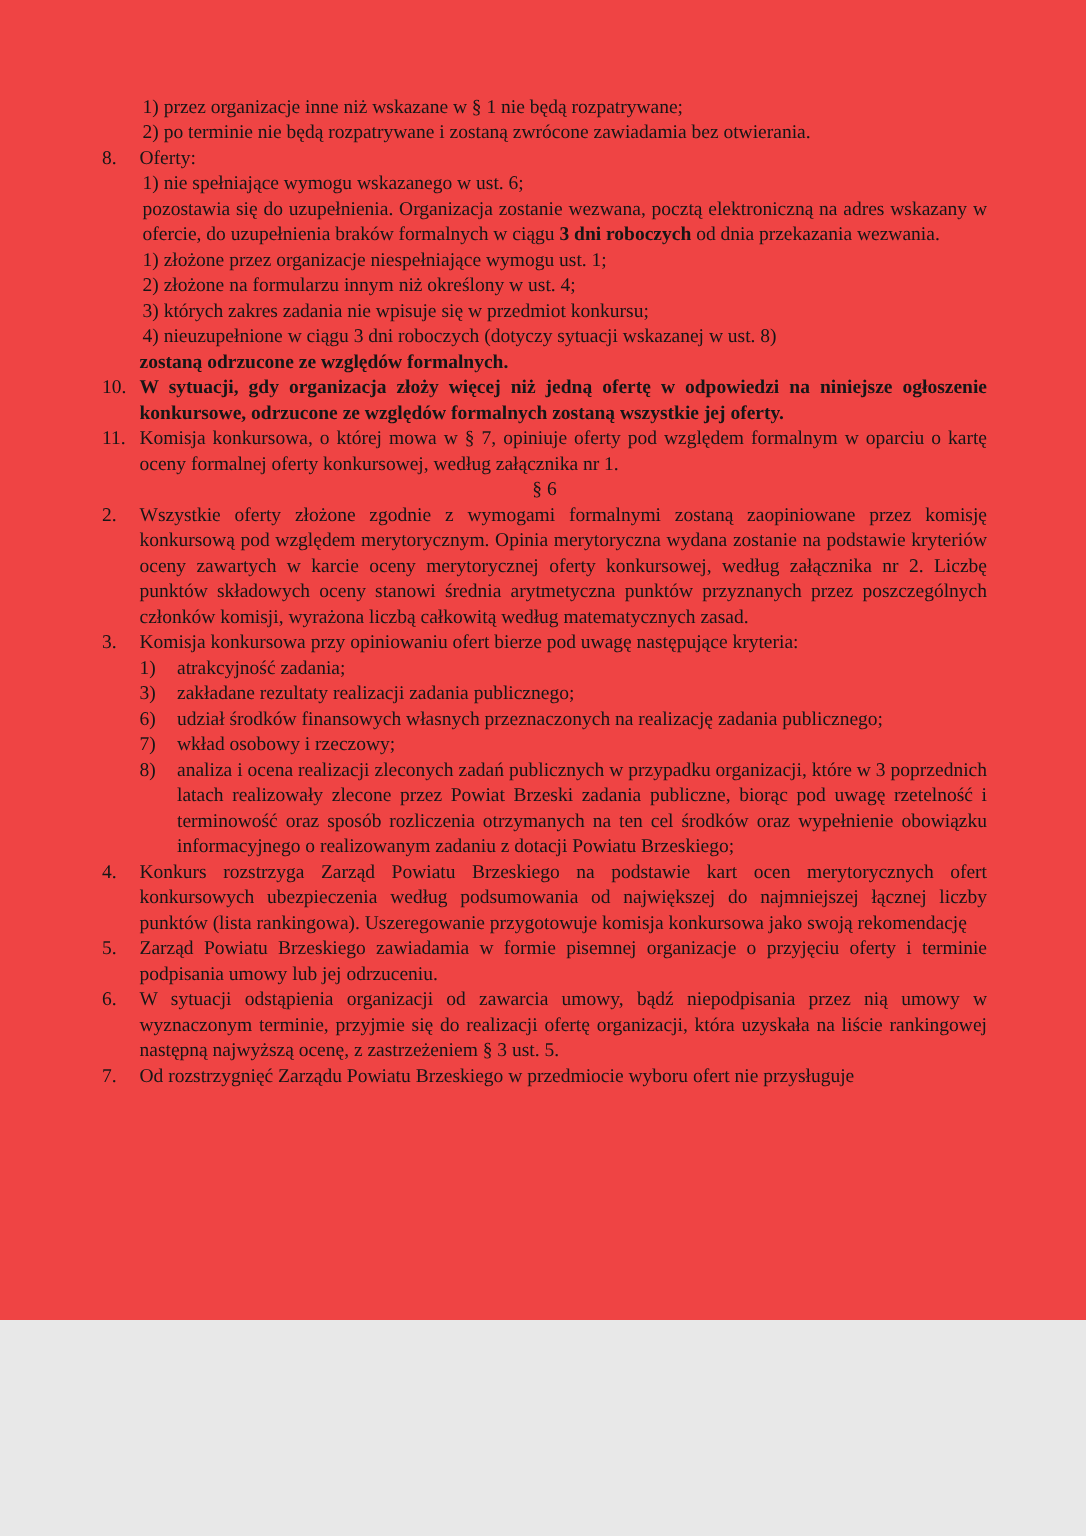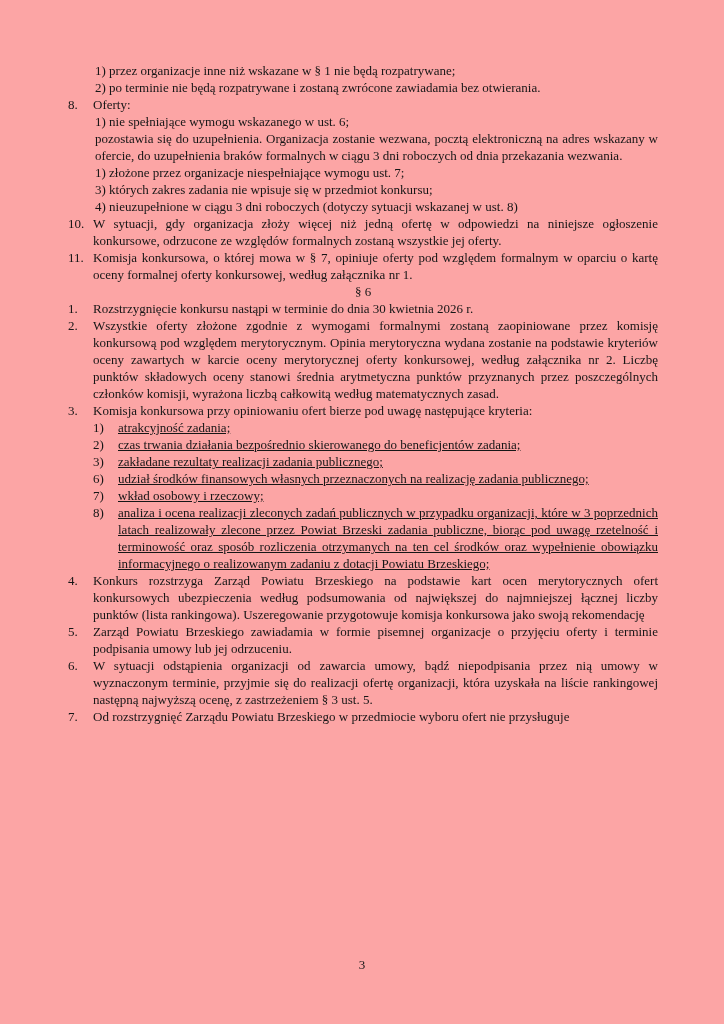--- a/index.html
+++ b/index.html
@@ -3,49 +3,49 @@
 <meta charset="utf-8">
 <style>
   html, body {
     margin: 0;
     padding: 0;
     background: #e8e8e8;
   }
   .page {
     position: relative;
     width: 724px;
-    height: 1024px;
+    height: 880px;
     margin: 0 auto;
-    background: #fca5a5;
+    background: #ef4444;
     color: #161616;
     font-family: "Liberation Serif", serif;
     font-size: 13px;
     line-height: 17px;
     overflow: hidden;
   }
   .content {
     position: absolute;
     left: 68px;
     top: 62px;
     width: 590px;
   }
   .block { text-align: justify; }
   
   .item { padding-left: 25px; text-indent: -25px; }
   .item .marker { display: inline-block; width: 25px; text-indent: 0; }
   
   .sub_a { padding-left: 27px; }
   
-  .sub_b { padding-left: 50px; text-indent: -25px; text-decoration: underline; }
+  .sub_b { padding-left: 50px; text-indent: -25px; }
   .sub_b .marker { display: inline-block; width: 25px; text-indent: 0; }
   
   .cont1 { padding-left: 25px; }
   .cont_sub { padding-left: 27px; }
   .heading { text-align: center; }
-  .b { font-weight: normal; }
+  .b { font-weight: bold; }
   .page-number {
     position: absolute;
     top: 956px;
     left: 0;
     width: 100%;
     text-align: center;
     font-family: "Liberation Serif", serif;
     font-size: 13px;
     color: #161616;
   }
@@ -53,31 +53,31 @@
 </head>
 <body>
 
 <div class="page">
   <div class="content">
       <div class="block sub_a"><span class="marker">1)</span> <span>przez organizacje inne niż wskazane w § 1 nie będą rozpatrywane;</span></div>
       <div class="block sub_a"><span class="marker">2)</span> <span>po terminie nie będą rozpatrywane i zostaną zwrócone zawiadamia bez otwierania.</span></div>
       <div class="block item"><span class="marker">8.</span><span>Oferty:</span></div>
       <div class="block sub_a"><span class="marker">1)</span> <span>nie spełniające wymogu wskazanego w ust. 6;</span></div>
       <div class="block cont_sub"><span>pozostawia się do uzupełnienia. Organizacja zostanie wezwana, pocztą elektroniczną na adres wskazany w ofercie, do uzupełnienia braków formalnych w ciągu </span><span class="b">3 dni roboczych</span><span> od dnia przekazania wezwania.</span></div>
-      <div class="block sub_a"><span class="marker">1)</span> <span>złożone przez organizacje niespełniające wymogu ust. 7;</span></div>
+      <div class="block sub_a"><span class="marker">1)</span> <span>złożone przez organizacje niespełniające wymogu ust. 1;</span></div>
+      <div class="block sub_a"><span class="marker">2)</span> <span>złożone na formularzu innym niż określony w ust. 4;</span></div>
       <div class="block sub_a"><span class="marker">3)</span> <span>których zakres zadania nie wpisuje się w przedmiot konkursu;</span></div>
       <div class="block sub_a"><span class="marker">4)</span> <span>nieuzupełnione w ciągu 3 dni roboczych (dotyczy sytuacji wskazanej w ust. 8)</span></div>
+      <div class="block cont1"><span class="b">zostaną odrzucone ze względów formalnych.</span></div>
       <div class="block item"><span class="marker">10.</span><span class="b">W sytuacji, gdy organizacja złoży więcej niż jedną ofertę w odpowiedzi na niniejsze ogłoszenie konkursowe, odrzucone ze względów formalnych zostaną wszystkie jej oferty.</span></div>
       <div class="block item"><span class="marker">11.</span><span>Komisja konkursowa, o której mowa w § 7, opiniuje oferty pod względem formalnym w oparciu o kartę oceny formalnej oferty konkursowej, według załącznika nr 1.</span></div>
       <div class="block heading"><span>§ 6</span></div>
-      <div class="block item"><span class="marker">1.</span><span>Rozstrzygnięcie konkursu nastąpi w terminie do dnia </span><span class="b">30 kwietnia 2026 r.</span></div>
       <div class="block item"><span class="marker">2.</span><span>Wszystkie oferty złożone zgodnie z wymogami formalnymi zostaną zaopiniowane przez komisję konkursową pod względem merytorycznym. Opinia merytoryczna wydana zostanie na podstawie kryteriów oceny zawartych w karcie oceny merytorycznej oferty konkursowej, według załącznika nr 2. Liczbę punktów składowych oceny stanowi średnia arytmetyczna punktów przyznanych przez poszczególnych członków komisji, wyrażona liczbą całkowitą według matematycznych zasad.</span></div>
       <div class="block item"><span class="marker">3.</span><span>Komisja konkursowa przy opiniowaniu ofert bierze pod uwagę następujące kryteria:</span></div>
       <div class="block sub_b"><span class="marker">1)</span><span>atrakcyjność zadania;</span></div>
-      <div class="block sub_b"><span class="marker">2)</span><span>czas trwania działania bezpośrednio skierowanego do beneficjentów zadania;</span></div>
       <div class="block sub_b"><span class="marker">3)</span><span>zakładane rezultaty realizacji zadania publicznego;</span></div>
       <div class="block sub_b"><span class="marker">6)</span><span>udział środków finansowych własnych przeznaczonych na realizację zadania publicznego;</span></div>
       <div class="block sub_b"><span class="marker">7)</span><span>wkład osobowy i rzeczowy;</span></div>
       <div class="block sub_b"><span class="marker">8)</span><span>analiza i ocena realizacji zleconych zadań publicznych w przypadku organizacji, które w 3 poprzednich latach realizowały zlecone przez Powiat Brzeski zadania publiczne, biorąc pod uwagę rzetelność i terminowość oraz sposób rozliczenia otrzymanych na ten cel środków oraz wypełnienie obowiązku informacyjnego o realizowanym zadaniu z dotacji Powiatu Brzeskiego;</span></div>
       <div class="block item"><span class="marker">4.</span><span>Konkurs rozstrzyga Zarząd Powiatu Brzeskiego na podstawie kart ocen merytorycznych ofert konkursowych ubezpieczenia według podsumowania od największej do najmniejszej łącznej liczby punktów (lista rankingowa). Uszeregowanie przygotowuje komisja konkursowa jako swoją rekomendację</span></div>
       <div class="block item"><span class="marker">5.</span><span>Zarząd Powiatu Brzeskiego zawiadamia w formie pisemnej organizacje o przyjęciu oferty i terminie podpisania umowy lub jej odrzuceniu.</span></div>
       <div class="block item"><span class="marker">6.</span><span>W sytuacji odstąpienia organizacji od zawarcia umowy, bądź niepodpisania przez nią umowy w wyznaczonym terminie, przyjmie się do realizacji ofertę organizacji, która uzyskała na liście rankingowej następną najwyższą ocenę, z zastrzeżeniem § 3 ust. 5.</span></div>
       <div class="block item"><span class="marker">7.</span><span>Od rozstrzygnięć Zarządu Powiatu Brzeskiego w przedmiocie wyboru ofert nie przysługuje</span></div>
     </div>
   <div class="page-number">3</div>

